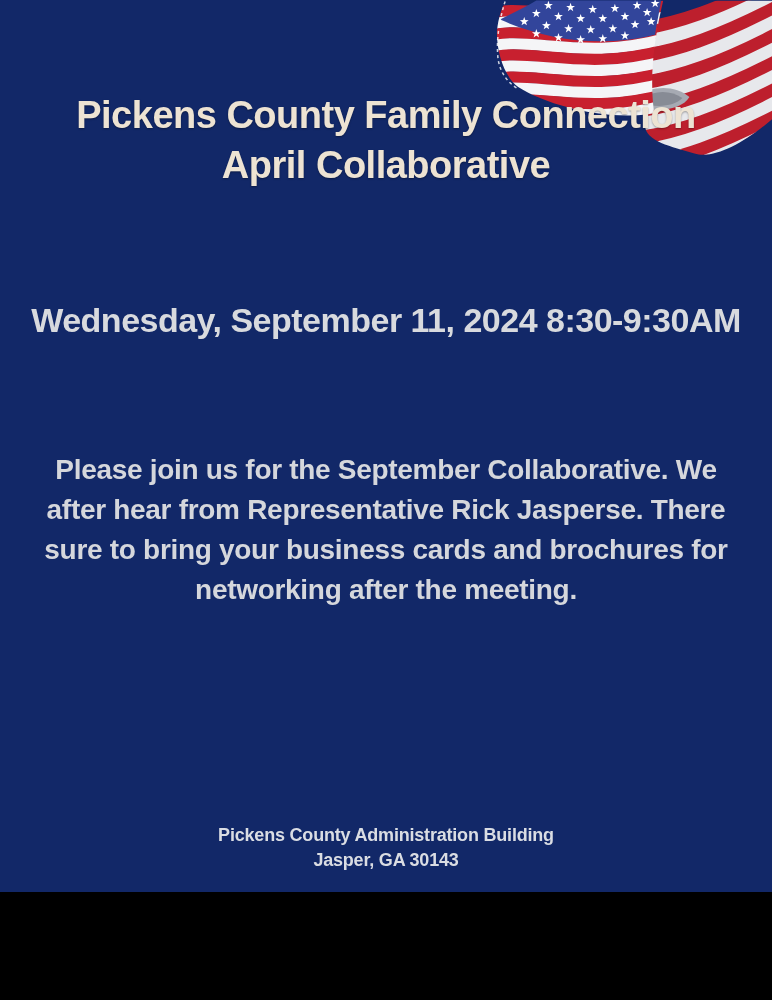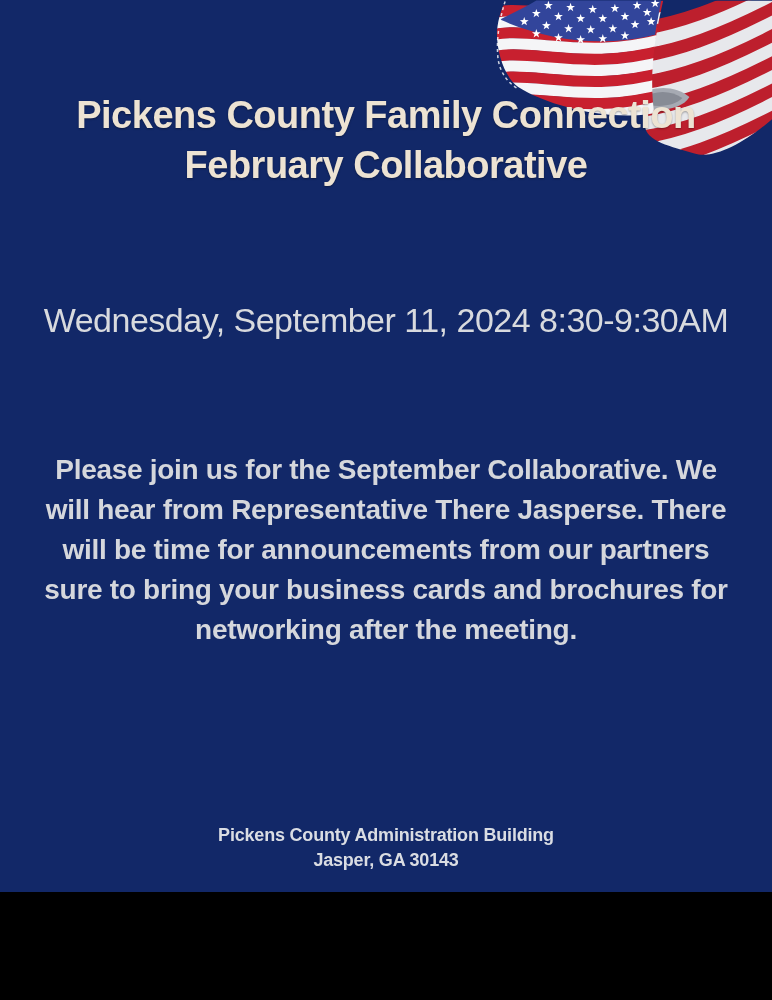--- a/index.html
+++ b/index.html
@@ -24,21 +24,21 @@
     letter-spacing:-0.5px;
     line-height:50px;
     z-index:2;
     text-shadow:0 1px 2px rgba(0,0,0,0.35);
   }
   .event-date{
     position:absolute;top:301px;left:0;right:0;
     text-align:center;
     color:#d8dade;
     font-size:34px;
-    font-weight:normal;
+    font-weight:bold;
     letter-spacing:-0.5px;
     z-index:2;
   }
   .event-body{
     position:absolute;top:450px;left:26px;right:26px;
     text-align:center;
     color:#d5d7dc;
     font-size:28px;
     font-weight:bold;
     letter-spacing:-0.3px;
@@ -135,29 +135,28 @@
           <use href="#st" x="112" y="38"></use>
           <use href="#st" x="134" y="35"></use>
       </g>
     </g>
 
     <path d="M 15,1 C 9,20 6,40 8,58 C 10,72 18,82 28,88" fill="none" stroke="#ffffff" stroke-width="1.5" stroke-dasharray="3 3" opacity="0.8"></path>
   </svg>
 
   <div class="title">
     <div>Pickens County Family Connection</div>
-    <div>February Collaborative</div>
+    <div>April Collaborative</div>
   </div>
 
   <div class="event-date">Wednesday, September 11, 2024 8:30-9:30AM</div>
 
   <div class="event-body">
     <div>Please join us for the September Collaborative. We</div>
-    <div>will hear from Representative There Jasperse. There</div>
-    <div>will be time for announcements from our partners</div>
+    <div>after hear from Representative Rick Jasperse. There</div>
     <div>sure to bring your business cards and brochures for</div>
     <div>networking after the meeting.</div>
   </div>
 
   <div class="location">
     <div>Pickens County Administration Building</div>
     <div>Jasper, GA 30143</div>
   </div>
 
 </div>

